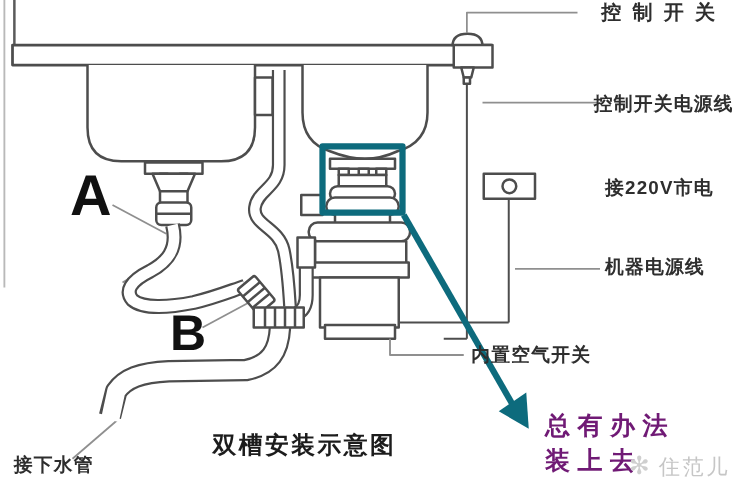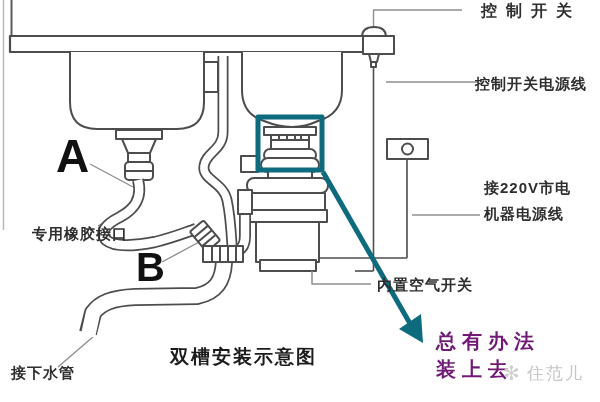--- a/index.html
+++ b/index.html
@@ -138,29 +138,28 @@
   <g>
     <line x1="323" y1="172" x2="412" y2="327" stroke="#0d6b7d" stroke-width="5"></line>
     <polygon points="423,343 399,329 421,314" fill="#0d6b7d" stroke="none"></polygon>
   </g>
 </svg>
 
   <div class="lbl" style="left:481px;top:3px;font-size:16px;letter-spacing:9px;">控制开关</div>
 
   <div class="lbl cjk15" style="left:455px;top:76px;margin-left:20px;">控制开关电源线</div>
 
-  <div class="lbl cjk15" style="left:484px;top:143px;margin-top:37px;">接220V市电</div>
+  <div class="lbl cjk15" style="left:484px;top:143px;">接220V市电</div>
 
   <div class="lbl cjk15" style="left:484px;top:206px;">机器电源线</div>
 
   <div class="lbl cjk15" style="left:377px;top:277px;">内置空气开关</div>
 
   <div class="lbl big-letter" style="left:56px;top:133px;">A</div>
 
-  <div class="lbl cjk15" style="left:32px;top:226px;">专用橡胶接口</div>
 
   <div class="lbl big-letter" style="left:136px;top:247px;font-size:40px;">B</div>
 
   <div class="lbl cjk15" style="left:11px;top:365px;">接下水管</div>
 
   <div class="lbl title" style="left:170px;top:347px;">双槽安装示意图</div>
 
   <div class="lbl teal-note" style="left:436px;top:331px;">总有办法</div>
 
   <div class="lbl teal-note" style="left:436px;top:359px;">装上去</div>

